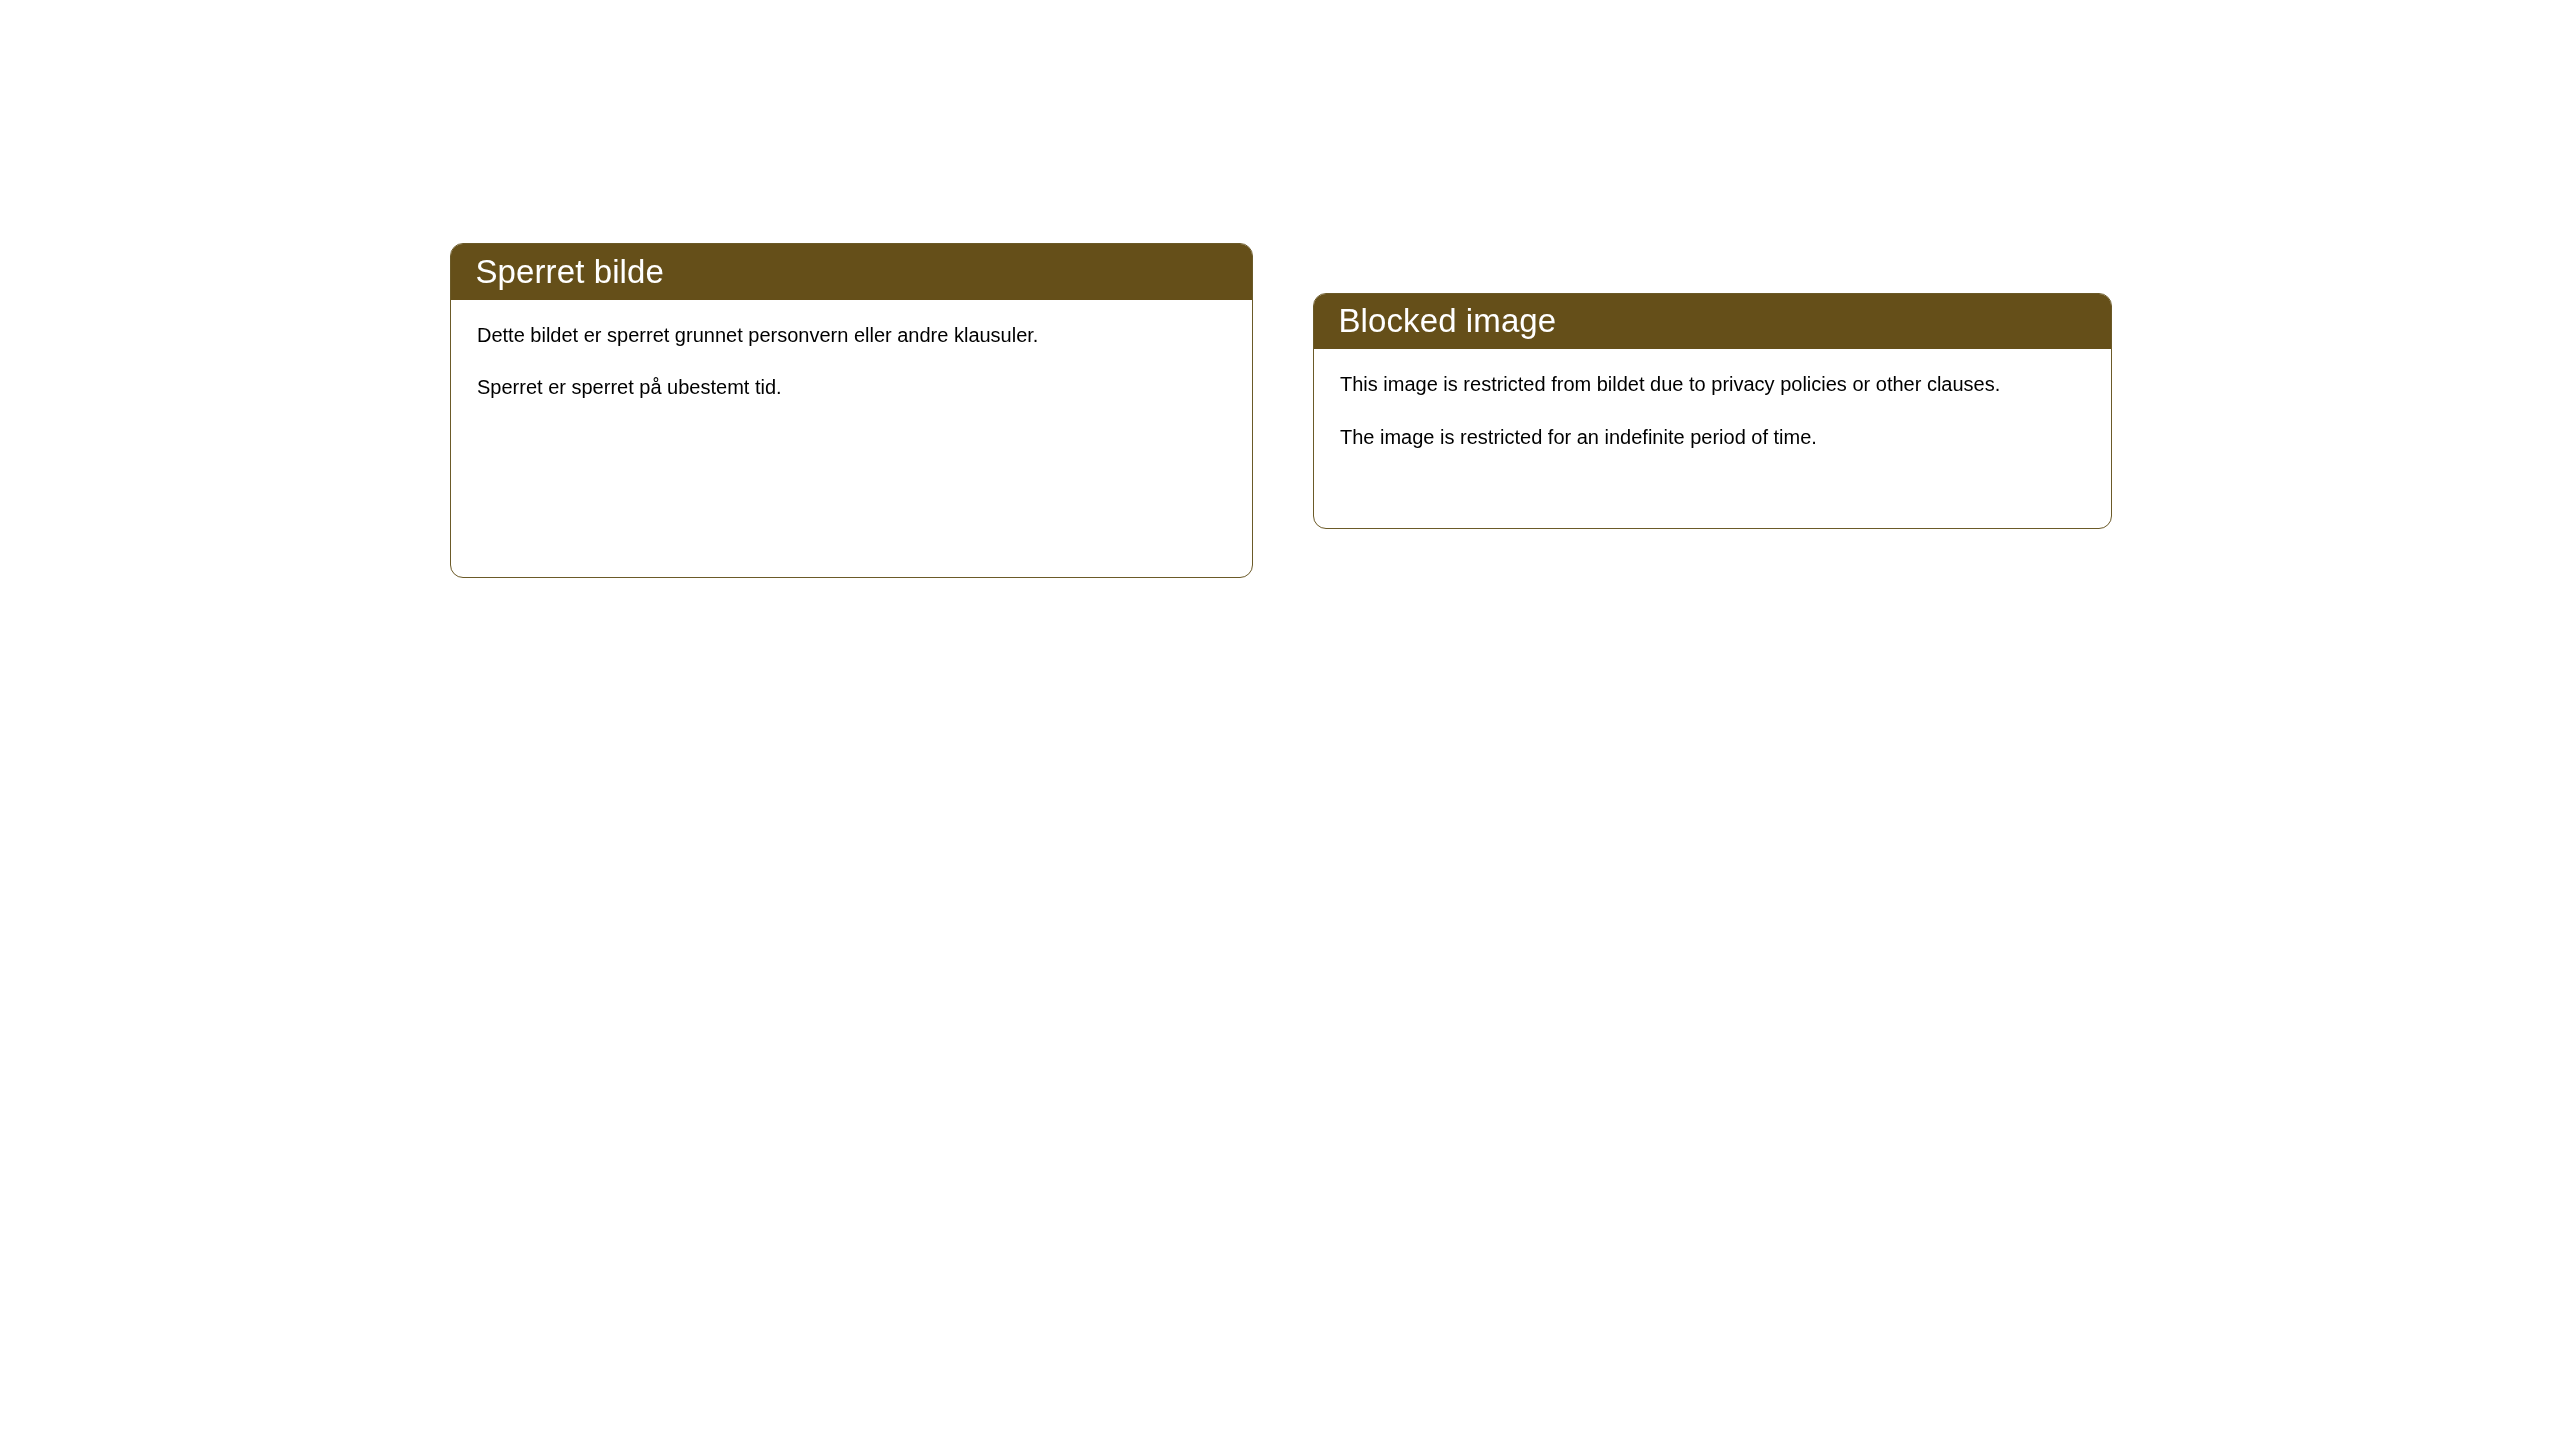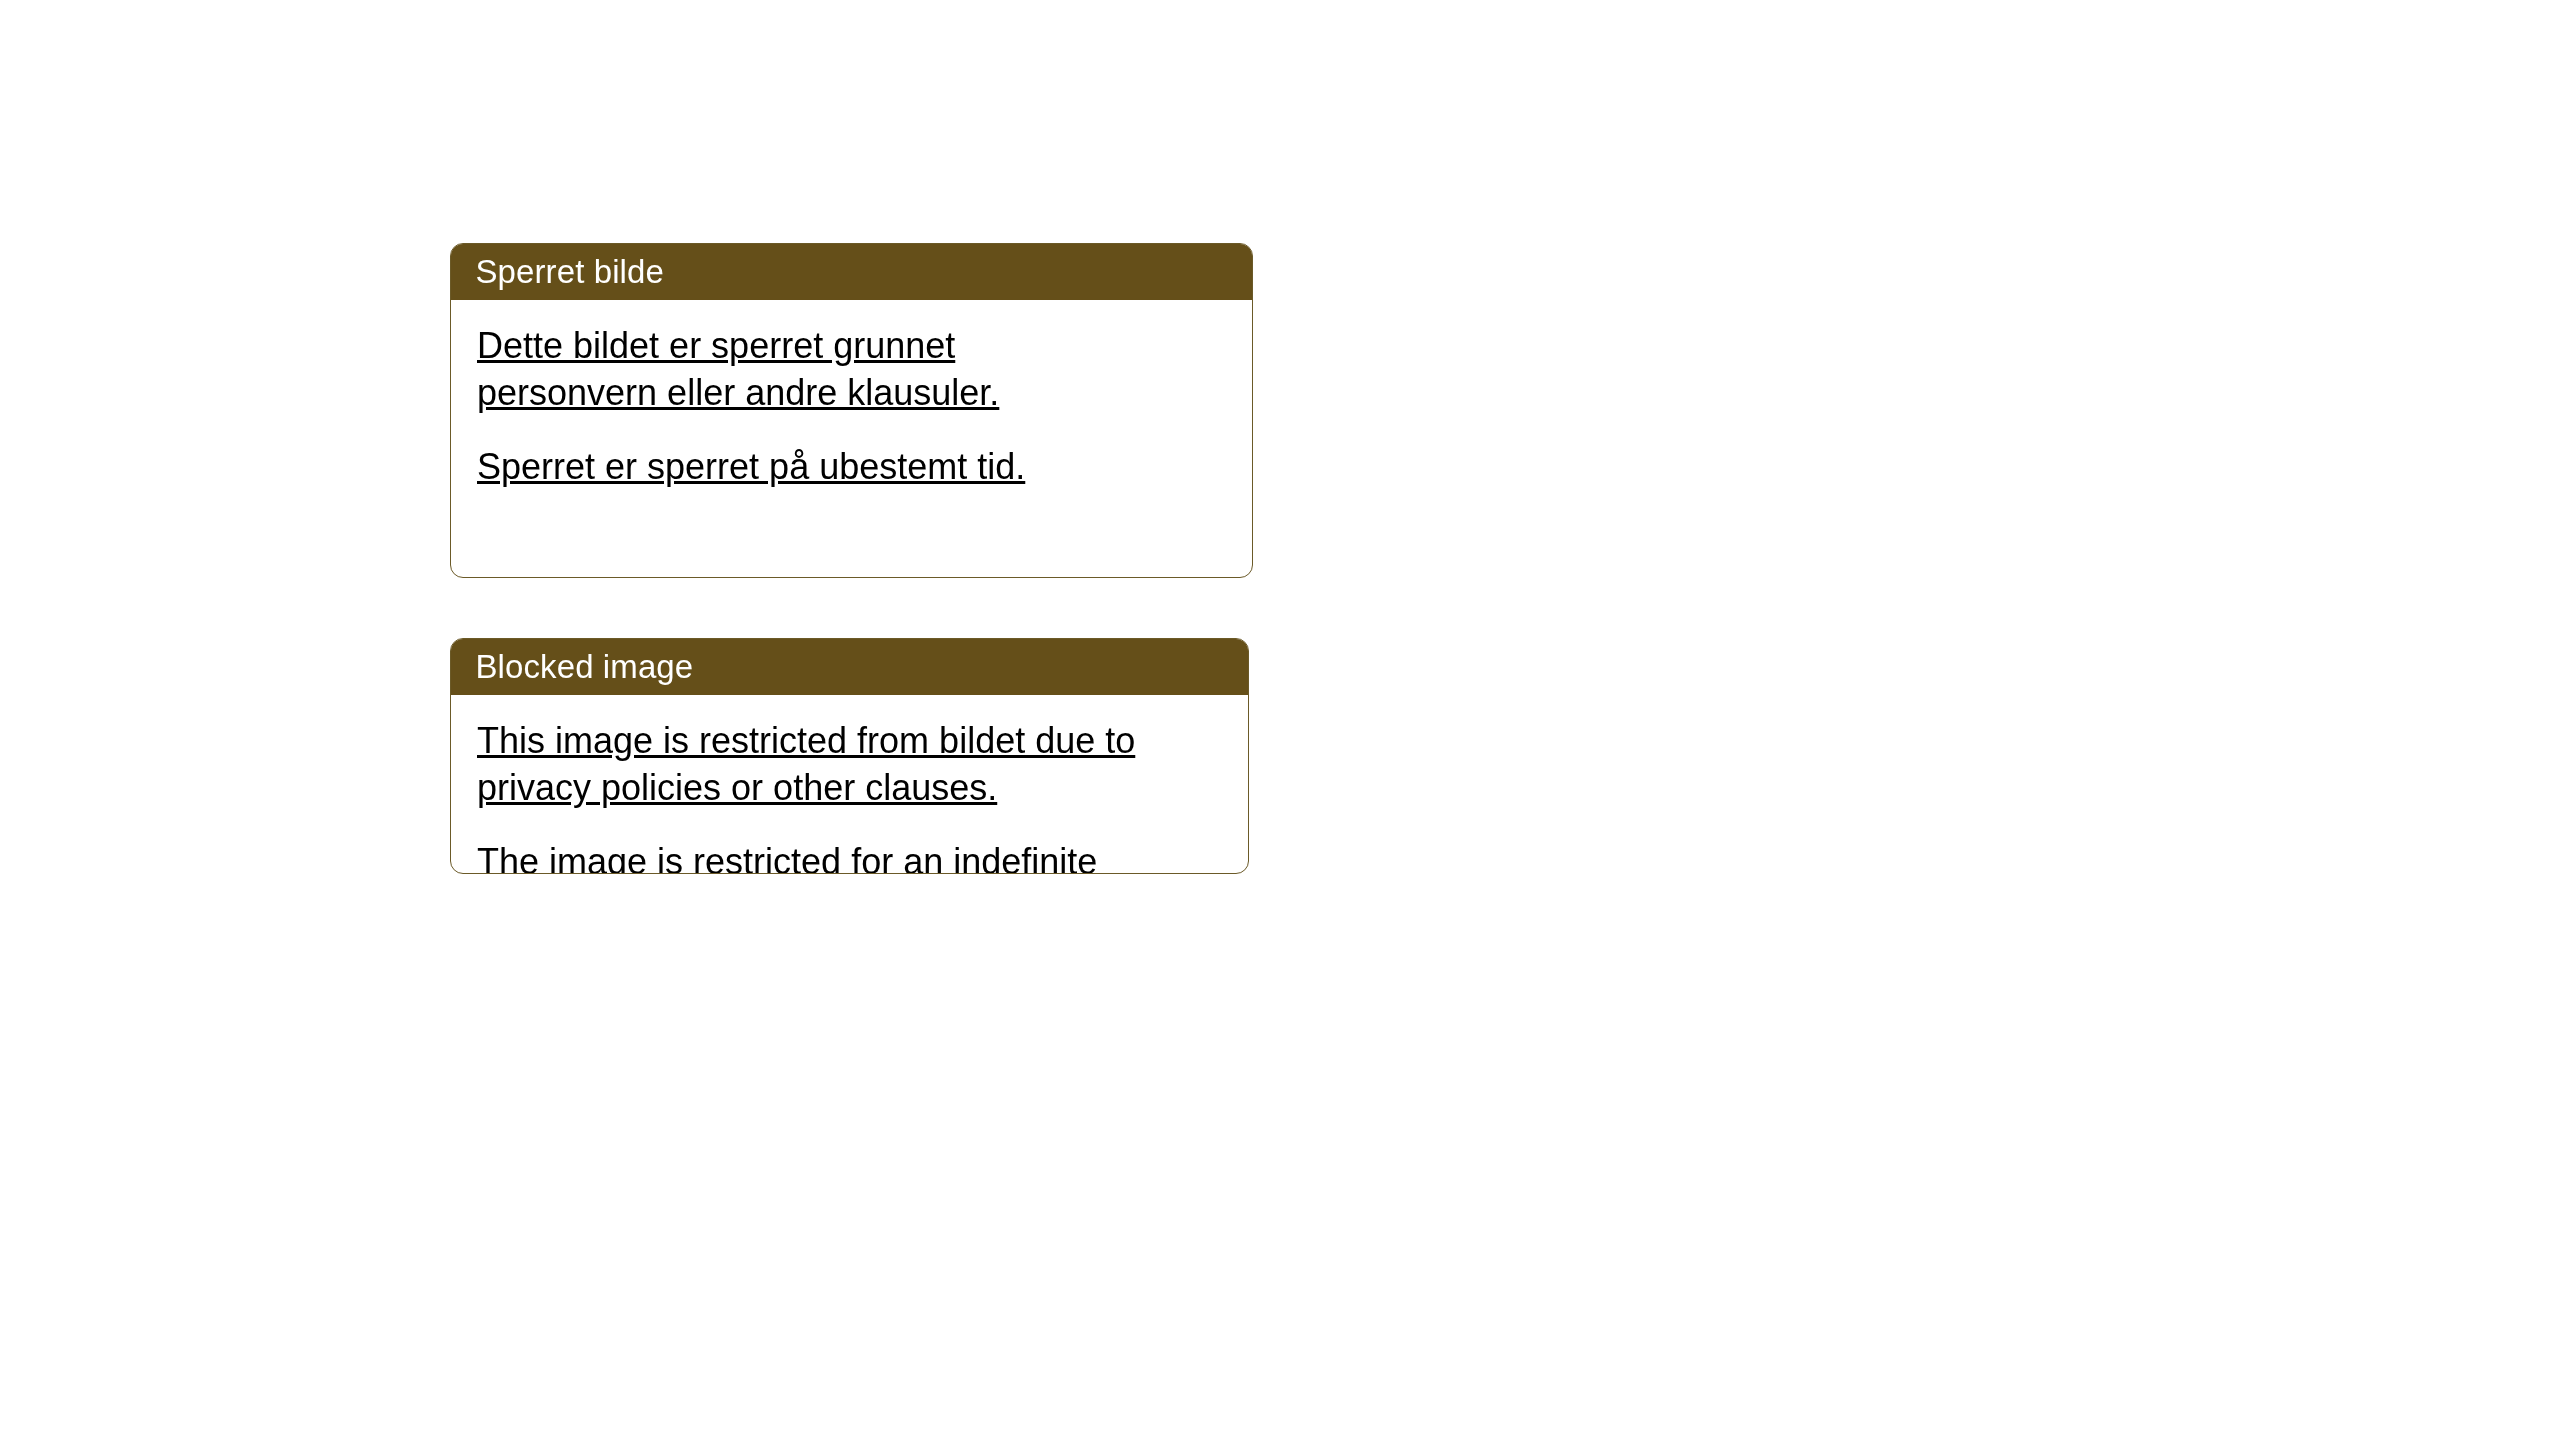--- a/index.html
+++ b/index.html
@@ -15,22 +15,22 @@
     overflow: hidden;
     font-family: "Liberation Sans", sans-serif;
     -webkit-font-smoothing: antialiased;
   }
 
   #notice-area {
     position: absolute;
     left: 450px;
     top: 243px;
     display: flex;
-    flex-direction: column;
-    align-items: flex-start;
+    flex-direction: row;
+    align-items: center;
     gap: 60px;
   }
 
   .notice-card {
     box-sizing: border-box;
     background: #ffffff;
     border: 1.5px solid #6b5a28;
     border-radius: 13px;
     overflow: hidden;
     display: flex;
@@ -69,26 +69,25 @@
 
   .card-body {
     flex: 1 1 auto;
     padding: 22px 26px 20px 26px;
     display: flex;
     flex-direction: column;
   }
 
   .card-paragraph {
     color: #000000;
-    font-size: 36px;
+    font-size: 20px;
     line-height: 1.33;
     font-weight: 400;
     margin: 0;
     max-width: 100%;
-    text-decoration: underline;
   }
 
   .paragraph-gap {
     height: 26px;
     flex: 0 0 auto;
   }
 
   .card-no .card-paragraph { max-width: 640px; }
   .card-en .card-paragraph { max-width: 700px; }
 </style>

